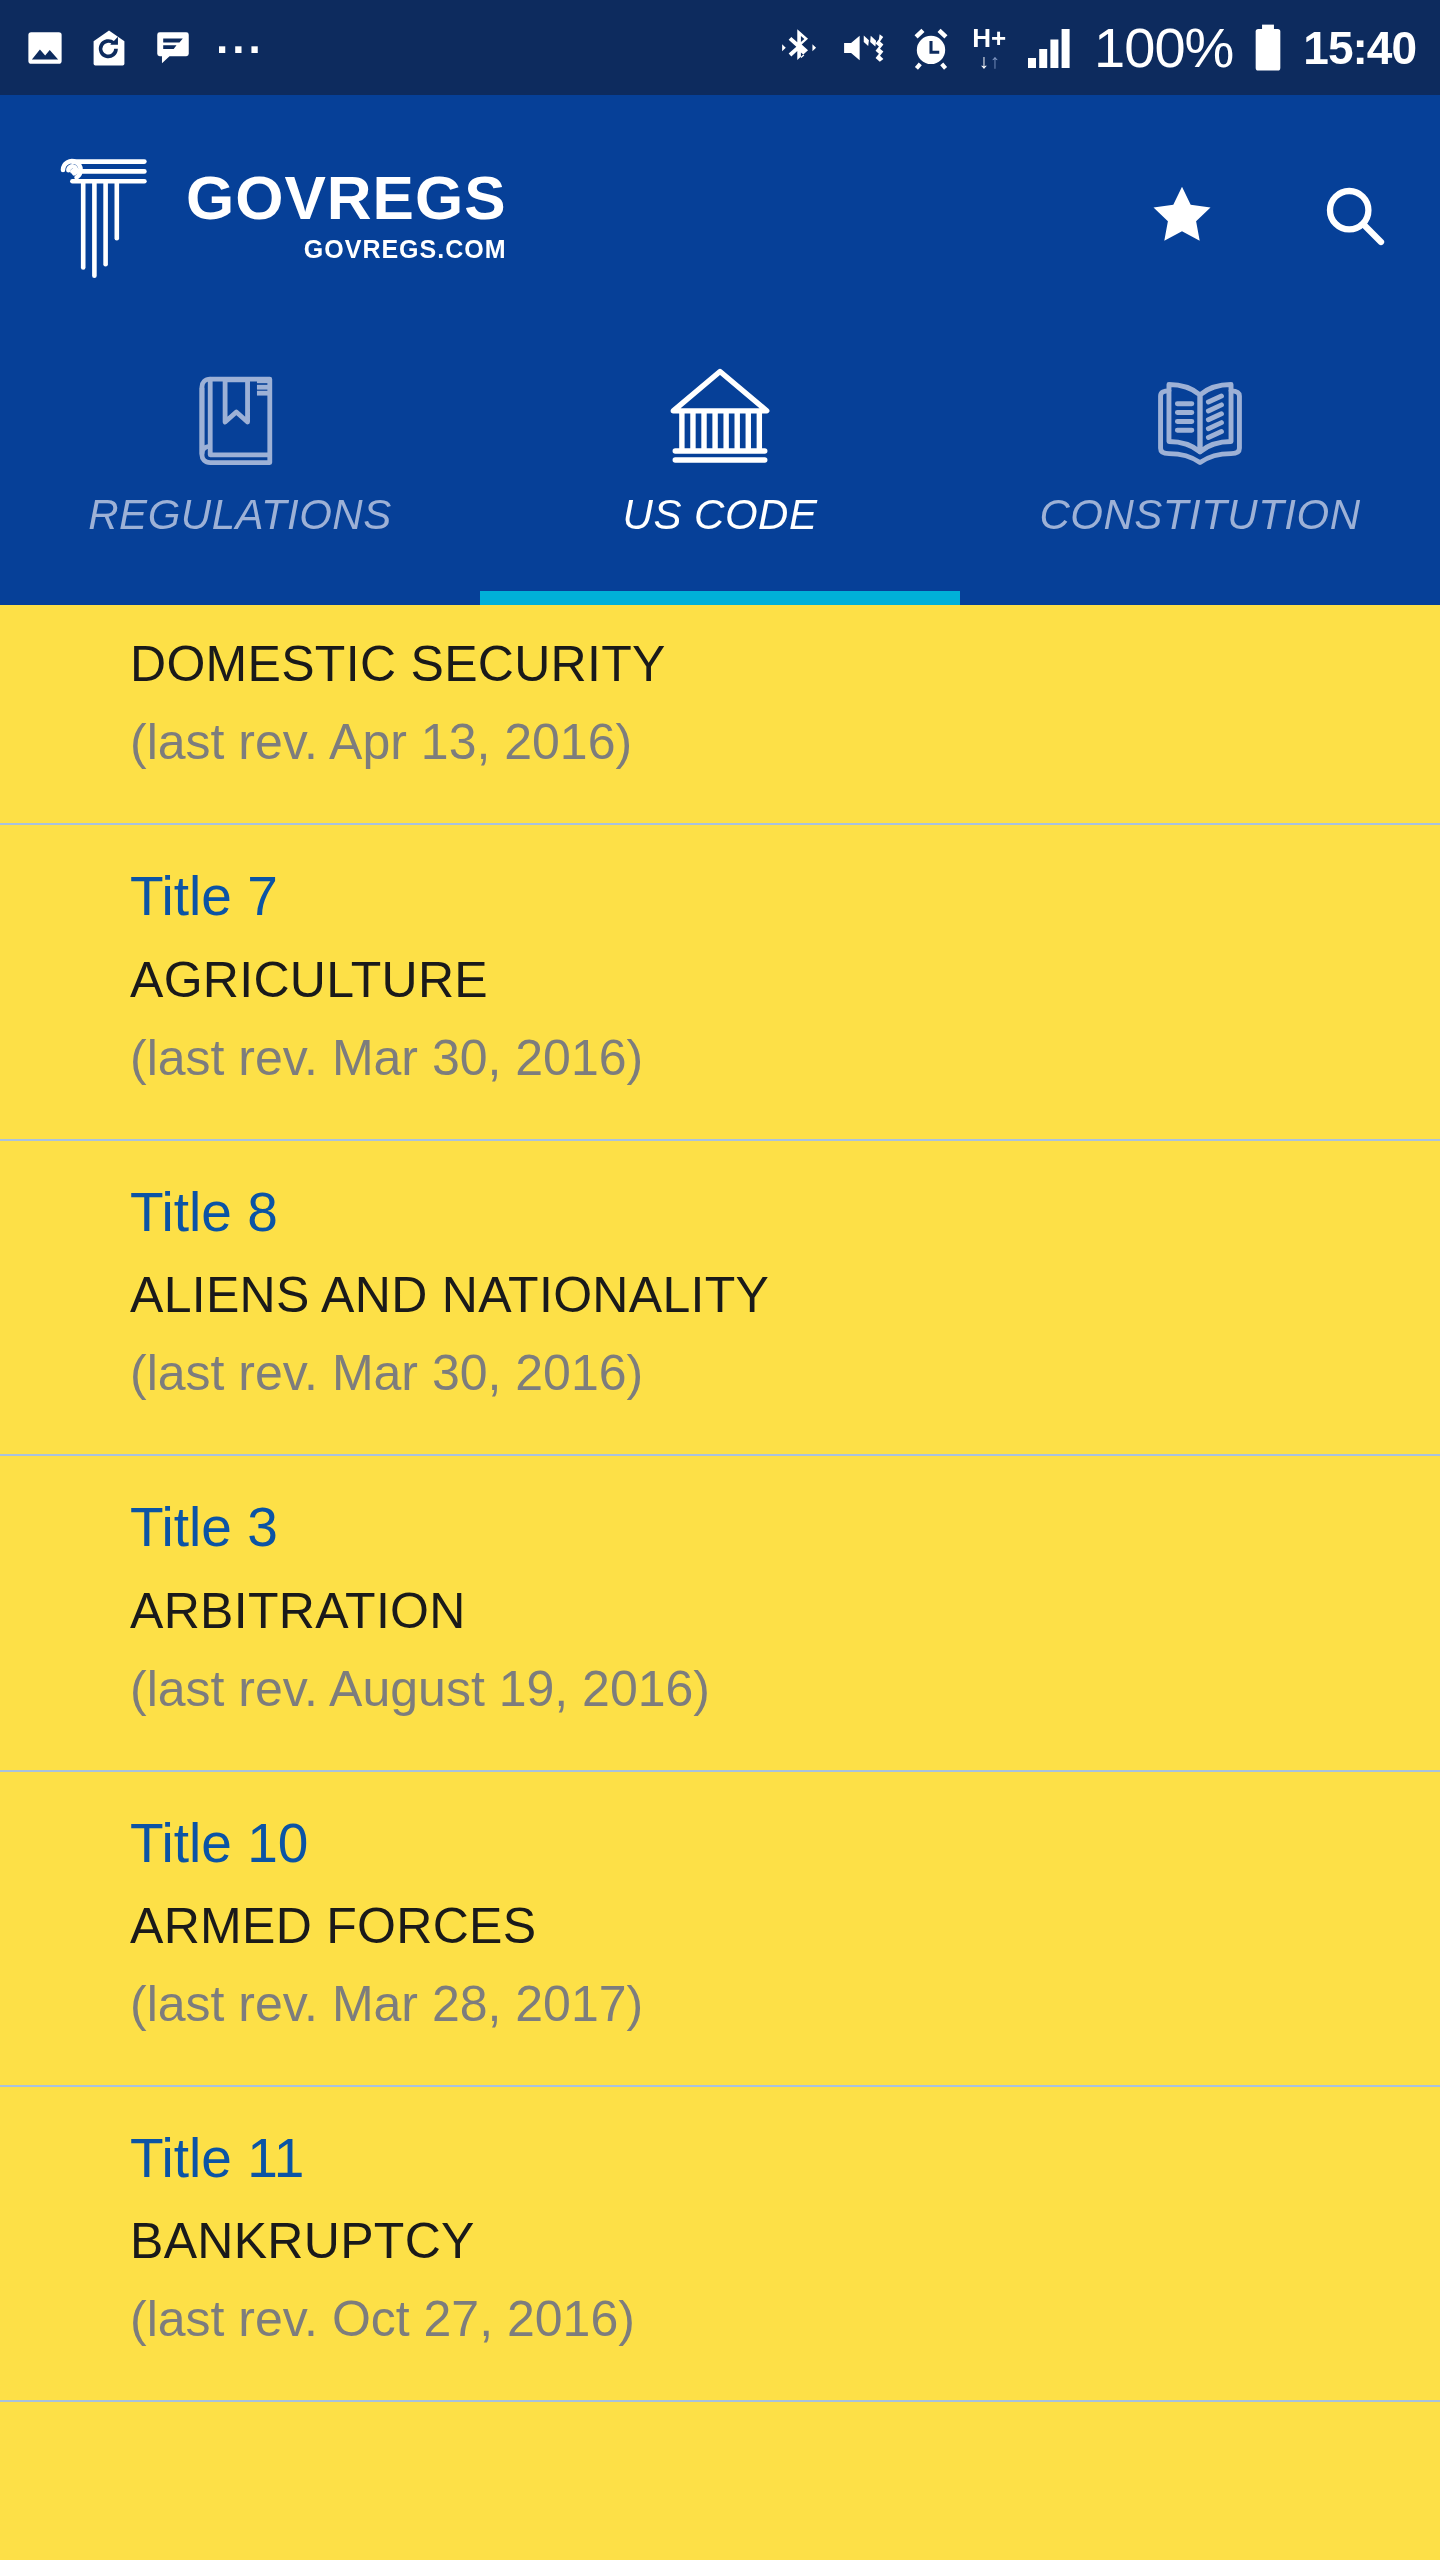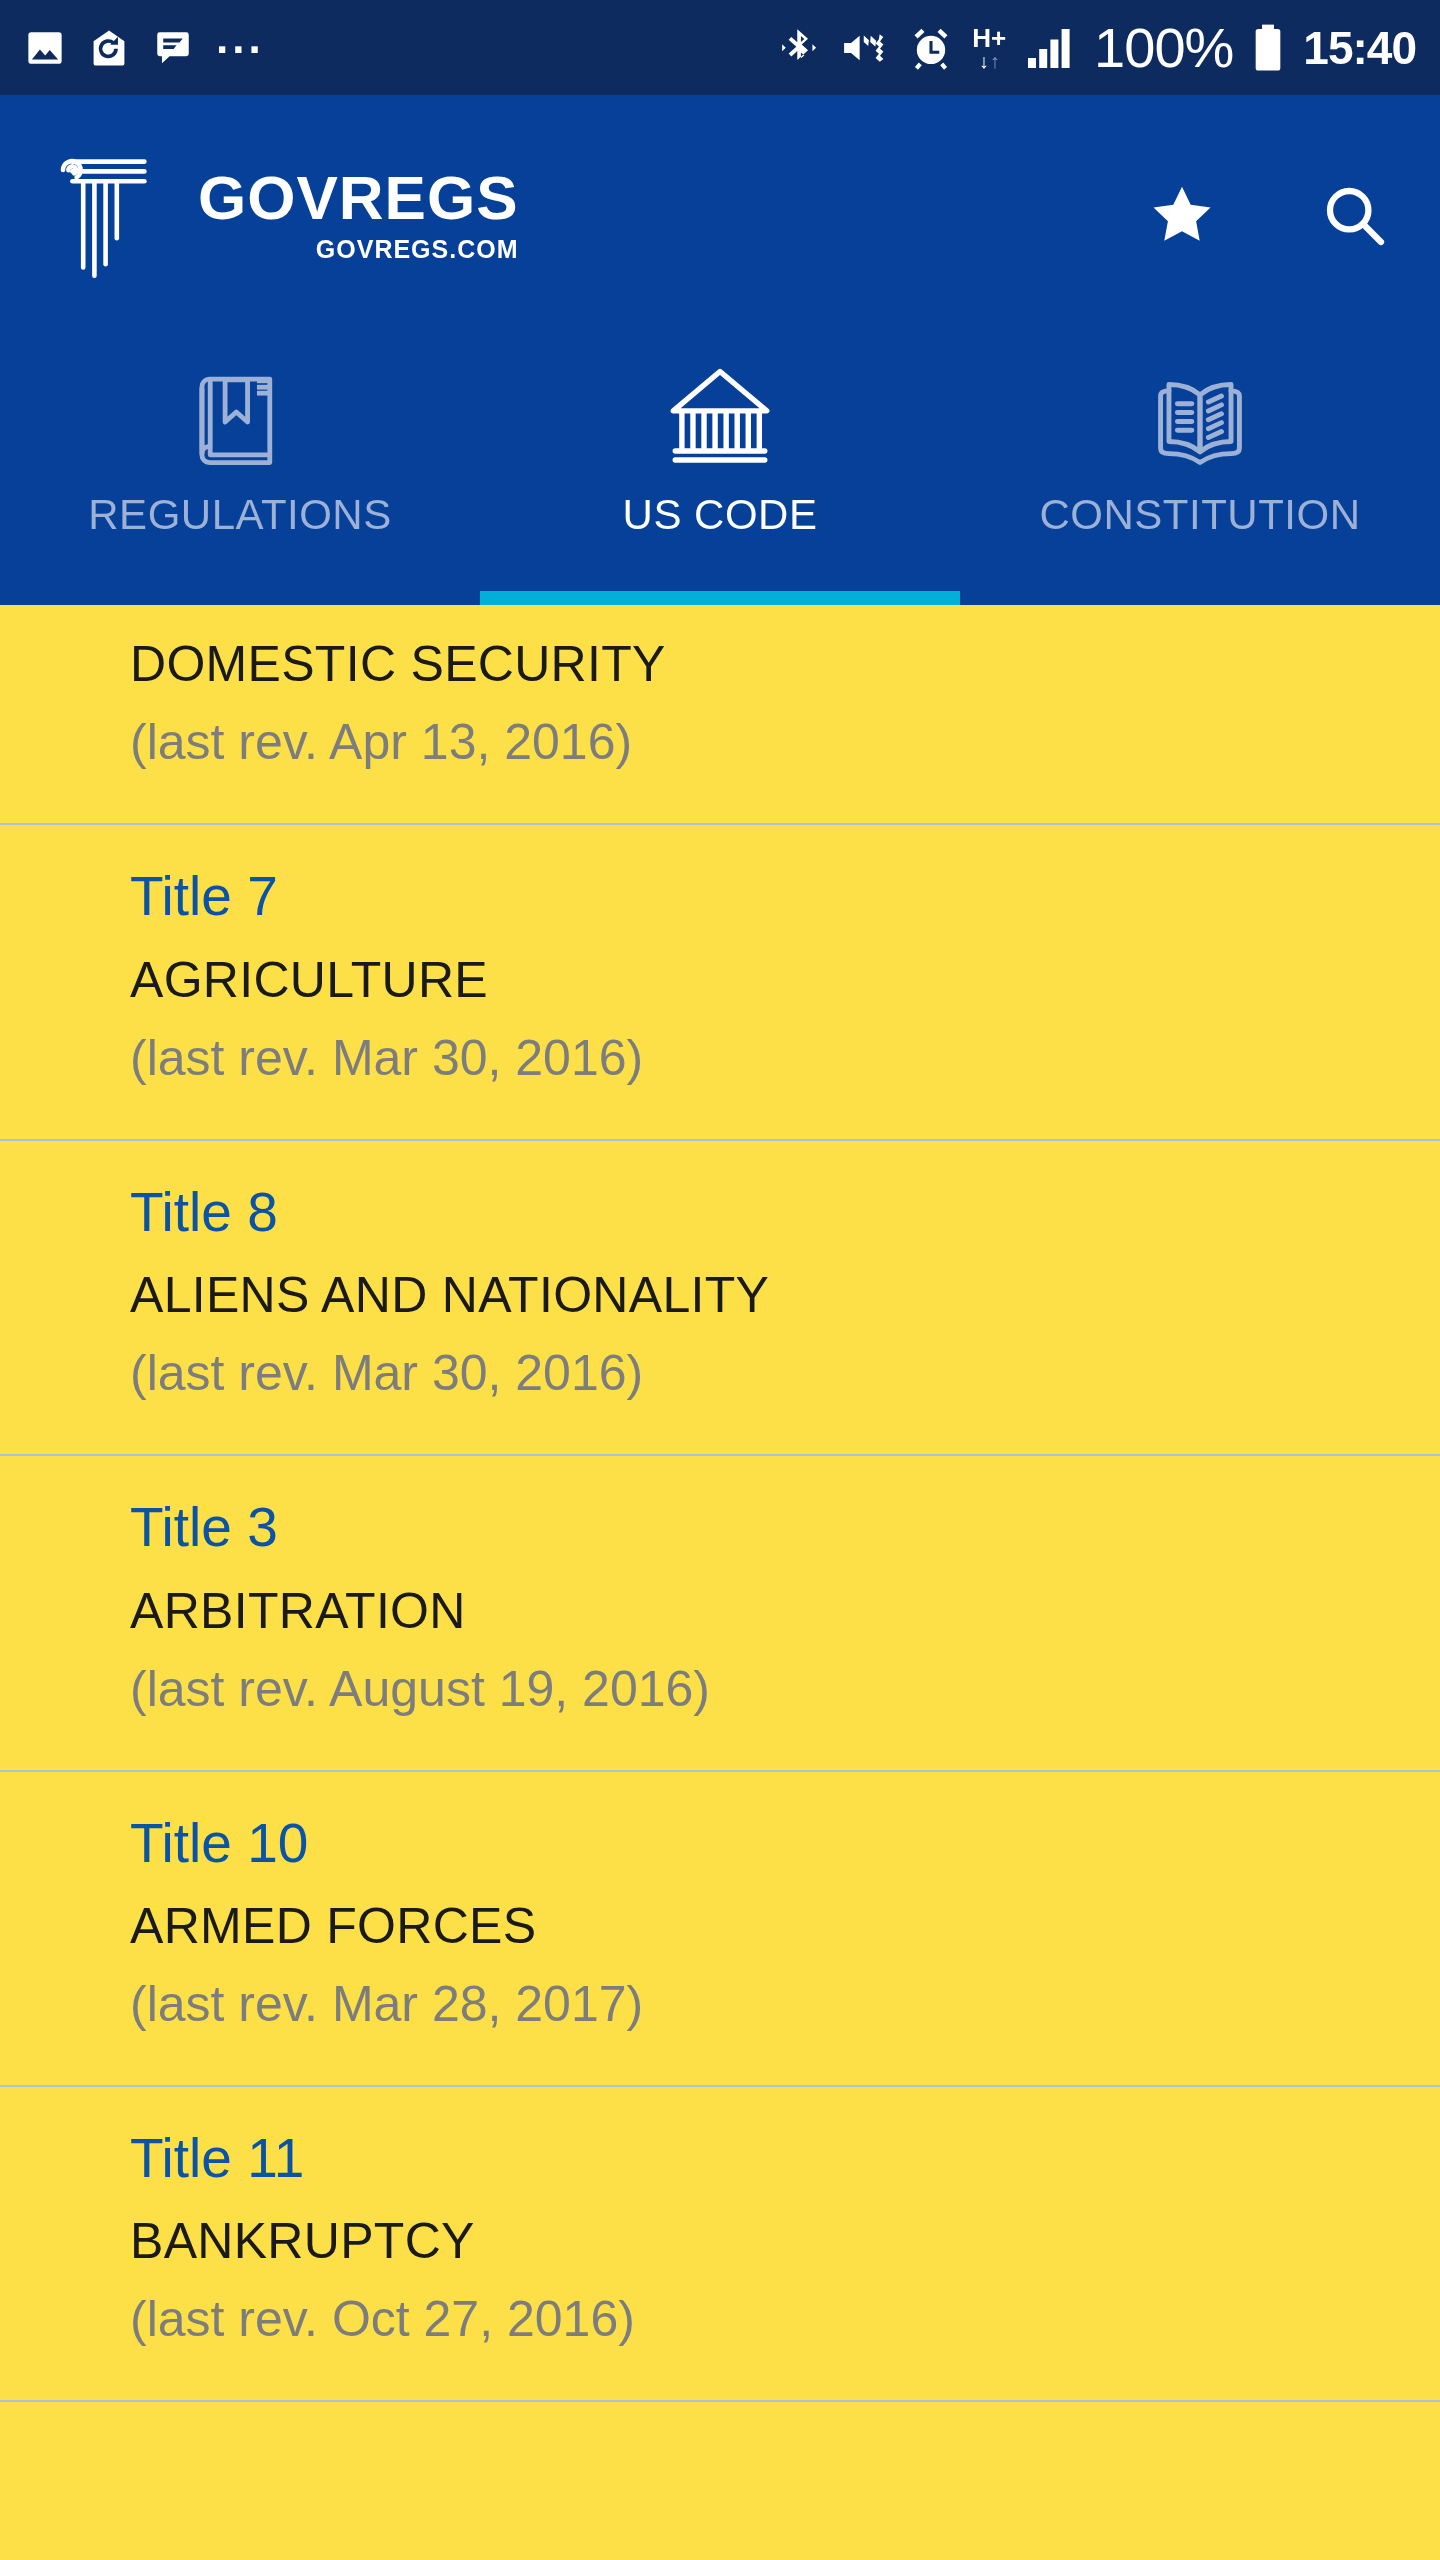--- a/index.html
+++ b/index.html
@@ -31,42 +31,42 @@
   .hplus-b .dn{ color:#ffffff; }
   .hplus-b .up{ color:#7e95c0; }
 
   
   .app-header{
     height:240px; width:100%;
     background:#064098;
     display:flex; align-items:center;
     padding:0 46px 0 56px;
   }
-  .brand{ display:flex; align-items:center; gap:34px; }
+  .brand{ display:flex; align-items:center; gap:22px; }
   .brand-text{ display:flex; flex-direction:column; align-items:flex-start; }
   .brand-name{
     color:#ffffff; font-size:62px; font-weight:700; letter-spacing:1px; line-height:1;
   }
   .brand-sub{
     color:#ffffff; font-size:25px; font-weight:700; letter-spacing:1px;
     margin-top:6px; align-self:flex-end;
   }
   .header-actions{ margin-left:auto; display:flex; align-items:center; gap:92px; }
   .hdr-btn{ display:flex; align-items:center; justify-content:center;
             width:80px; height:80px; cursor:pointer; }
 
   
   .tabs{
     width:100%; height:270px; background:#064098;
     display:flex; align-items:stretch;
   }
   .tab{
     flex:1 1 0; position:relative;
     display:flex; flex-direction:column; align-items:center; justify-content:flex-start;
-    padding-top:22px; cursor:pointer;
+    padding-top:22px; cursor:pointer;font-style:italic;
   }
   .tab-icon{ height:120px; display:flex; align-items:center; justify-content:center; }
   .tab-label{
     margin-top:14px;
     font-size:42px; font-weight:400; letter-spacing:0.5px;
     color:#9db1d6; white-space:nowrap;
   }
   .tab.active .tab-label{ color:#ffffff; }
   .tab-underline{
     position:absolute; bottom:0; left:50%; transform:translateX(-50%);

